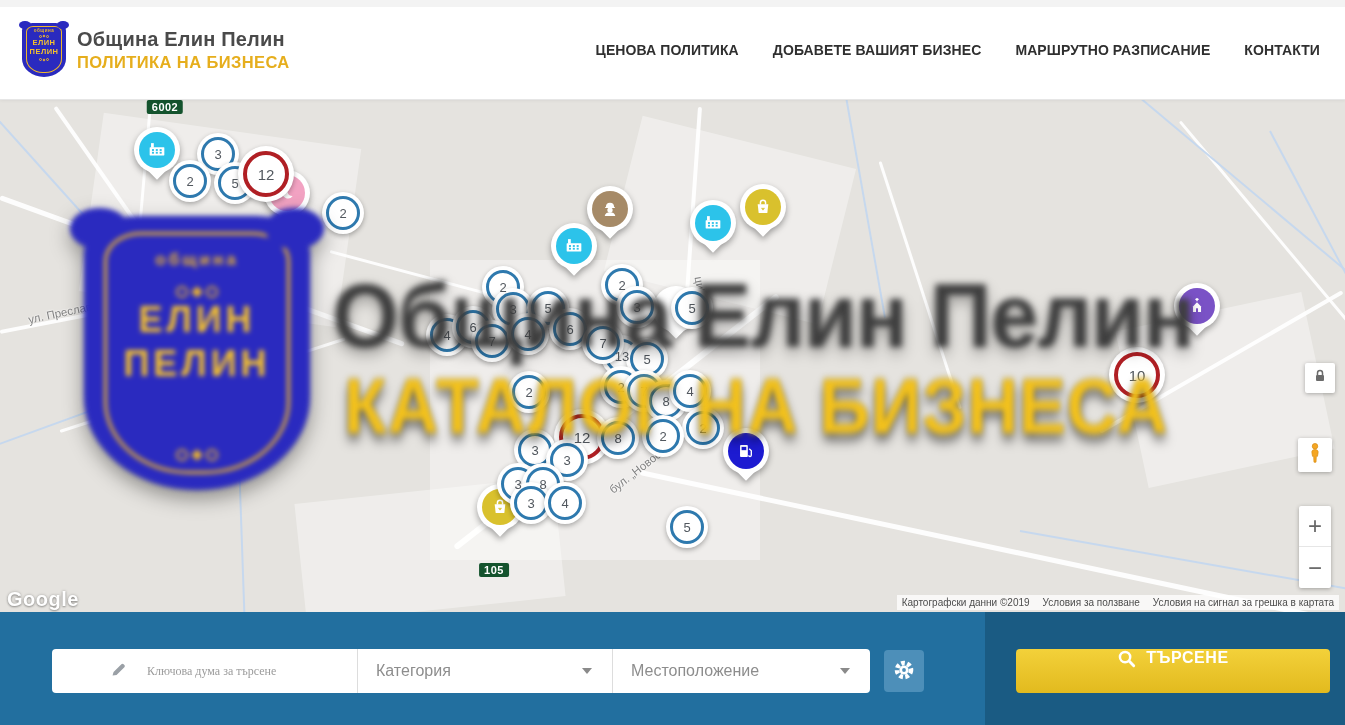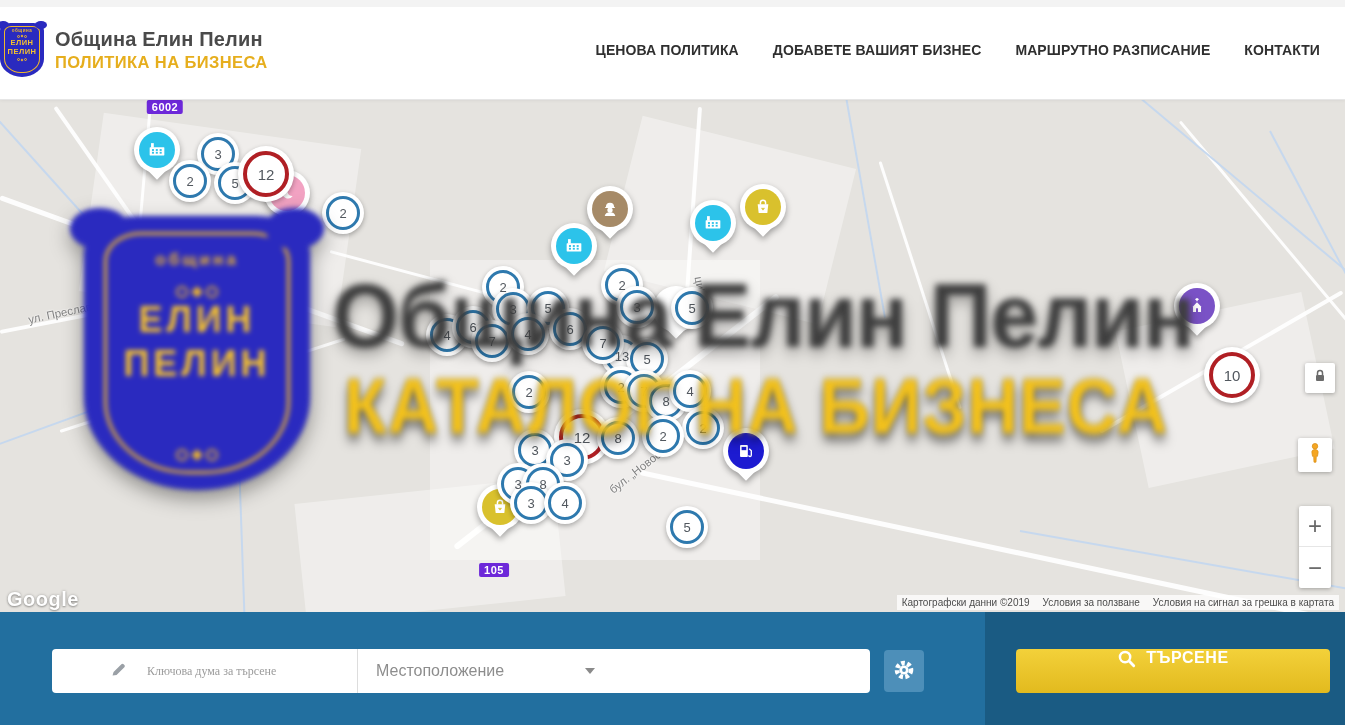--- a/index.html
+++ b/index.html
@@ -4,21 +4,21 @@
 <style>
   * { box-sizing: border-box; margin: 0; padding: 0; }
   body { background:#fff; font-family:"Liberation Sans", sans-serif; }
   .page { position:relative; width:1345px; height:725px; overflow:hidden; background:#fff; }
   .page::before { content:""; position:absolute; top:0; left:0; right:0; height:7px; background:#f3f3f3; z-index:40; }
 
   
   .header { position:absolute; top:0; left:0; width:100%; height:100px; background:#fff;
             border-bottom:1px solid #e6e6e6; box-shadow:0 1px 3px rgba(0,0,0,.05);
             display:flex; align-items:center; z-index:30; }
-  .brand { display:flex; align-items:center; gap:11px; cursor:pointer; }
+  .brand { display:flex; align-items:center; gap:11px; margin-left:22px; cursor:pointer; }
   .brand-text .t1 { font-size:20px; font-weight:700; color:#4a4a4a; letter-spacing:.2px; }
   .brand-text .t2 { font-size:16.5px; font-weight:700; color:#e6ae1d; letter-spacing:.4px; margin-top:2px; }
   .nav { margin-left:auto; margin-right:25px; display:flex; gap:34px; }
   .nav a { font-size:14px; font-weight:700; color:#2f2f2f; text-decoration:none; letter-spacing:.1px;
            font-stretch:condensed; white-space:nowrap; cursor:pointer; }
 
   
   .crest { width:100%; height:100%; background:#2a2abf; position:relative;
            border-radius:24% 24% 50% 50% / 14% 14% 34% 34%;
            display:flex; flex-direction:column; align-items:center; }
@@ -42,21 +42,21 @@
   .crest-sm .curl { gap:1px; margin-top:4%; }
   .crest-sm .curl i { width:3px; height:3px; border-width:1px; }
   .crest-sm .curl b { width:2px; height:2px; }
 
   
   .map-section { position:absolute; top:100px; left:0; width:1345px; height:512px;
                  background:#e5e3df; overflow:hidden; }
   .block { position:absolute; background:rgba(255,255,255,.38); }
   .road { position:absolute; background:rgba(255,255,255,.92); border-radius:3px; transform-origin:0 50%; }
   .stream { position:absolute; height:2px; background:#c6d8ee; transform-origin:0 50%; }
-  .road-badge { position:absolute; transform:translate(-50%,-50%); background:#6d28d9; color:#fff;
+  .road-badge { position:absolute; transform:translate(-50%,-50%); background:#14532d; color:#fff;
                 font-size:11px; font-weight:700; padding:1px 5px; border-radius:2px; letter-spacing:.5px; }
   .street-label { position:absolute; transform:translate(-50%,-50%) rotate(var(--rot)); font-size:11.5px;
                 color:#828282; white-space:nowrap; text-shadow:0 0 2px #fff, 0 0 2px #fff; }
 
   .marker-layer { position:absolute; inset:0; z-index:3; }
   .pin { position:absolute; width:46px; height:46px; border-radius:50%; background:#fff;
          filter:drop-shadow(0 3px 3px rgba(0,0,0,.35)); cursor:pointer; }
   .pin::after { content:""; position:absolute; left:14px; top:31px; width:18px; height:18px;
          background:#fff; transform:rotate(45deg); border-radius:0 4px 0 4px; }
   .pin .inner { position:absolute; inset:5px; border-radius:50%; z-index:1;
@@ -397,21 +397,21 @@
         </div>
         <div class="cluster" style="left: 510px; top: 382px; width: 42px; height: 42px; --ring: #2e79ae;">
           <span>3</span>
         </div>
         <div class="cluster" style="left: 544px; top: 382px; width: 42px; height: 42px; --ring: #2e79ae;">
           <span>4</span>
         </div>
         <div class="cluster" style="left: 666px; top: 406px; width: 42px; height: 42px; --ring: #2e79ae;">
           <span>5</span>
         </div>
-        <div class="cluster big" style="left: 1204px; top: 247px; width: 56px; height: 56px; --ring: #b01f24;">
+        <div class="cluster big" style="left: 1109px; top: 247px; width: 56px; height: 56px; --ring: #b01f24;">
           <span>10</span>
         </div>
       </div>
 
     <div class="wm-crest">
       <div class="crest">
         <div class="ib"></div>
         <div class="cap">община</div>
         <div class="curl">
             <i></i>
@@ -461,20 +461,24 @@
   <div class="search-section">
     <div class="panel-right"></div>
     <div class="search-box">
       <div class="fld keyword">
         <span class="pencil">
           <svg width="17" height="17" viewBox="0 0 20 20">
               <path d="M3 17l1.2-4L13.4 3.8a1.8 1.8 0 0 1 2.6 0l.9.9a1.8 1.8 0 0 1 0 2.6L7.7 16.5 3 17z" fill="#9aa0a6"></path>
             </svg>
         </span>
         <input type="text" placeholder="Ключова дума за търсене" style="">
+      </div>
+      <div class="fld category">
+        <span class="sel-text">Категория</span>
+        <span class="caret"></span>
       </div>
       <div class="fld location">
         <span class="sel-text">Местоположение</span>
         <span class="caret"></span>
       </div>
     </div>
     <button class="gear-btn">
       <span>
         <svg width="22" height="22" viewBox="0 0 22 22">
             <circle cx="11" cy="11" r="7" fill="none" stroke="#fff" stroke-width="4.6" stroke-dasharray="3.6 2.4"></circle>

